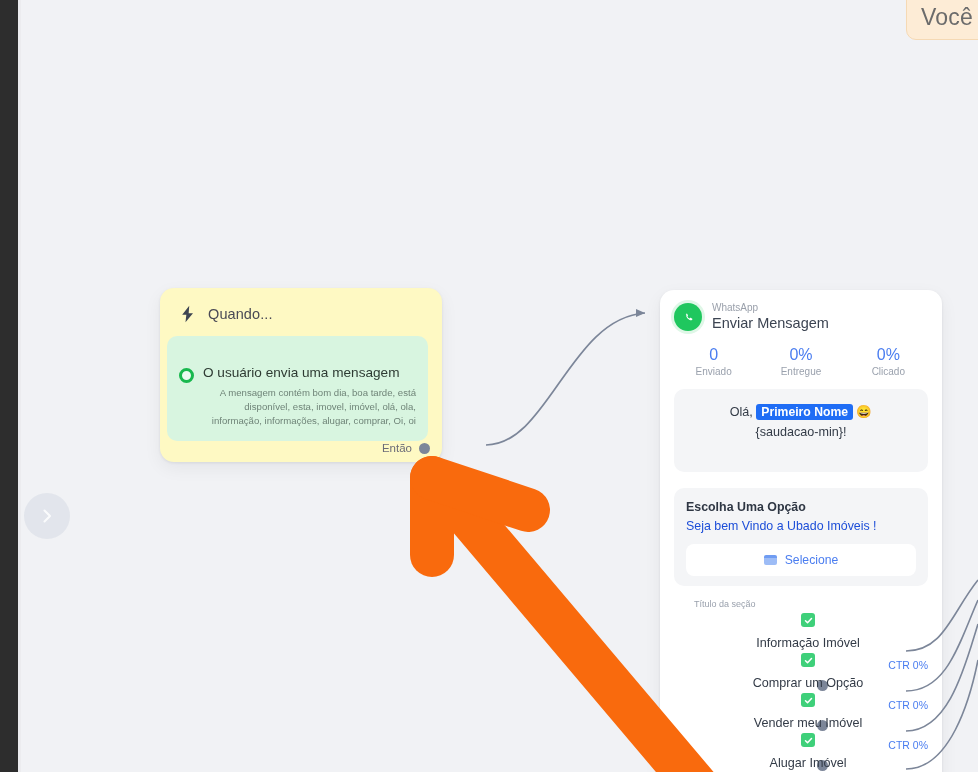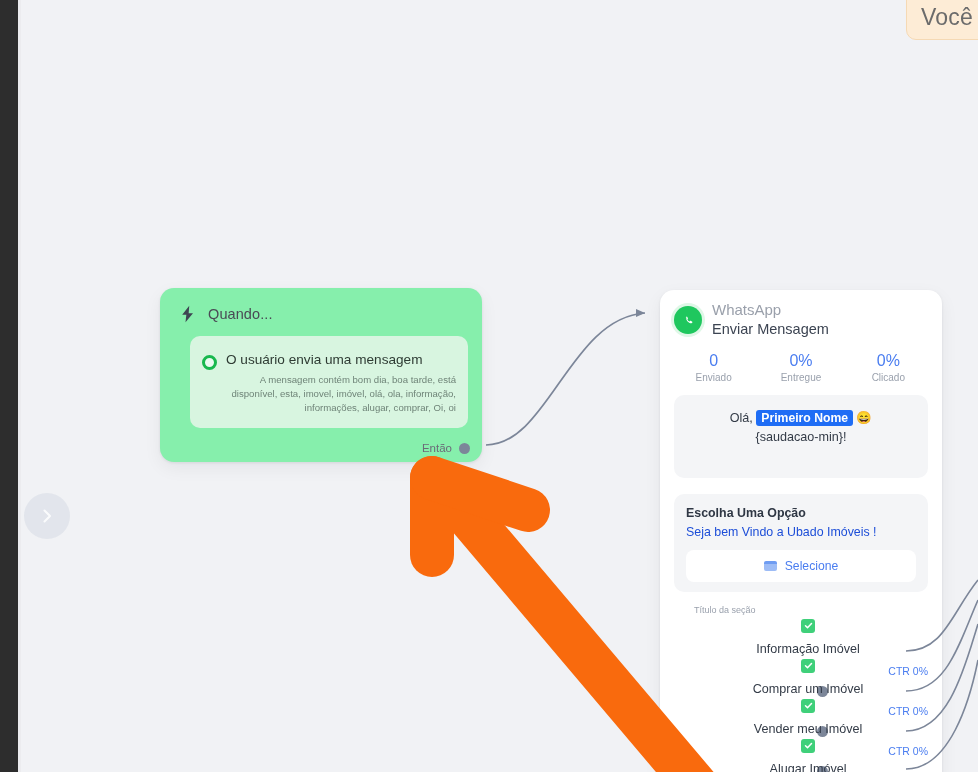--- a/index.html
+++ b/index.html
@@ -51,39 +51,39 @@
     padding: 0 0 8px 14px;
     z-index: 30;
   }
   .beige-card .label {
     font-size: 23px; color: #6b6b6b; letter-spacing: .2px; white-space: nowrap;
   }
 
   
   .node-trigger {
     position: absolute; left: 160px; top: 288px;
-    width: 322px; height: 174px;
-    background: #86efac;
+    width: 282px; height: 174px;
+    background: #fef9c3;
     border-radius: 14px;
     box-shadow: 0 1px 3px rgba(16,24,40,.08), 0 6px 18px rgba(16,24,40,.06);
     z-index: 20;
   }
   .trigger-head {
     display: flex; align-items: center; gap: 10px;
     padding: 16px 18px 10px 18px;
   }
   .bolt-icon { width: 20px; height: 20px; display: block; }
   .trigger-head .title {
     font-size: 14.5px; color: #4a4a55; letter-spacing: .1px;
   }
   .green-panel {
-    margin: 2px 14px 0 30px;
+    margin: 2px 14px 0 7px;
     background: #d8f5e0;
     border-radius: 10px;
-    padding: 16px 12px 13px 12px;
+    padding: 29px 12px 13px 12px;
     display: flex; gap: 9px; align-items: flex-start;
   }
   .ring-icon {
     flex: 0 0 auto; width: 15px; height: 15px; margin-top: 3px;
     border-radius: 50%;
     border: 3px solid #18b84e;
     background: #eafaf0;
   }
   .green-panel .ptitle {
     font-size: 13.6px; color: #2e3b33; font-weight: 400; line-height: 1.2;
@@ -113,21 +113,21 @@
     overflow: hidden;
   }
   .wa-head { display: flex; align-items: center; gap: 10px; padding: 12px 14px 8px 14px; }
   .wa-badge {
     width: 28px; height: 28px; border-radius: 50%;
     background: #1fc75e;
     display: flex; align-items: center; justify-content: center;
     box-shadow: 0 0 0 3px #dff7e7;
     flex: 0 0 auto;
   }
-  .wa-head .sub { font-size: 15px; color: #9aa0ab; line-height: 1.1; }
+  .wa-head .sub { font-size: 10px; color: #9aa0ab; line-height: 1.1; }
   .wa-head .name { font-size: 14.5px; color: #3c4452; line-height: 1.25; margin-top: 1px; }
 
   .stats {
     display: flex; padding: 6px 10px 12px 10px;
   }
   .stat { flex: 1; text-align: center; }
   .stat .val { font-size: 16px; color: #4a7df0; font-weight: 400; }
   .stat .cap { font-size: 10px; color: #9aa1ad; margin-top: 2px; }
 
   .msg-bubble {
@@ -296,21 +296,21 @@
       <span class="ctr">CTR 0%</span>
       <span class="dot"></span>
     </div>
 
     <div class="opt-row">
       <span class="check">
         <svg width="9" height="9" viewBox="0 0 12 12">
           <path d="M2 6.3 L4.7 9 L10 3.3" fill="none" stroke="#ffffff" stroke-width="2" stroke-linecap="round" stroke-linejoin="round"></path>
         </svg>
       </span>
-      <span class="lbl">Comprar um Imóvel</span>
+      <span class="lbl">Comprar um Opção</span>
       <span class="ctr">CTR 0%</span>
       <span class="dot"></span>
     </div>
 
     <div class="opt-row">
       <span class="check">
         <svg width="9" height="9" viewBox="0 0 12 12">
           <path d="M2 6.3 L4.7 9 L10 3.3" fill="none" stroke="#ffffff" stroke-width="2" stroke-linecap="round" stroke-linejoin="round"></path>
         </svg>
       </span>

